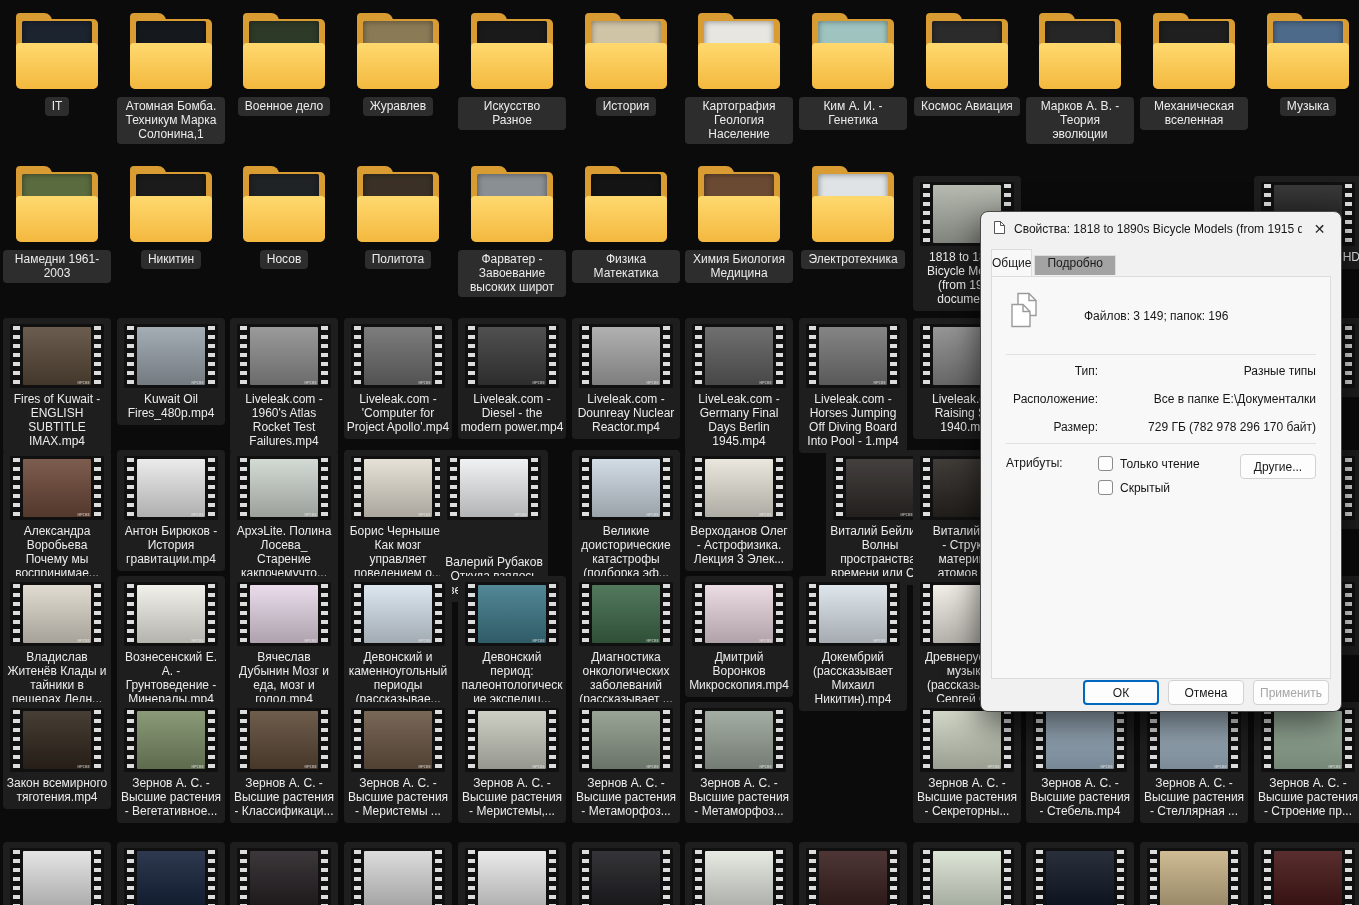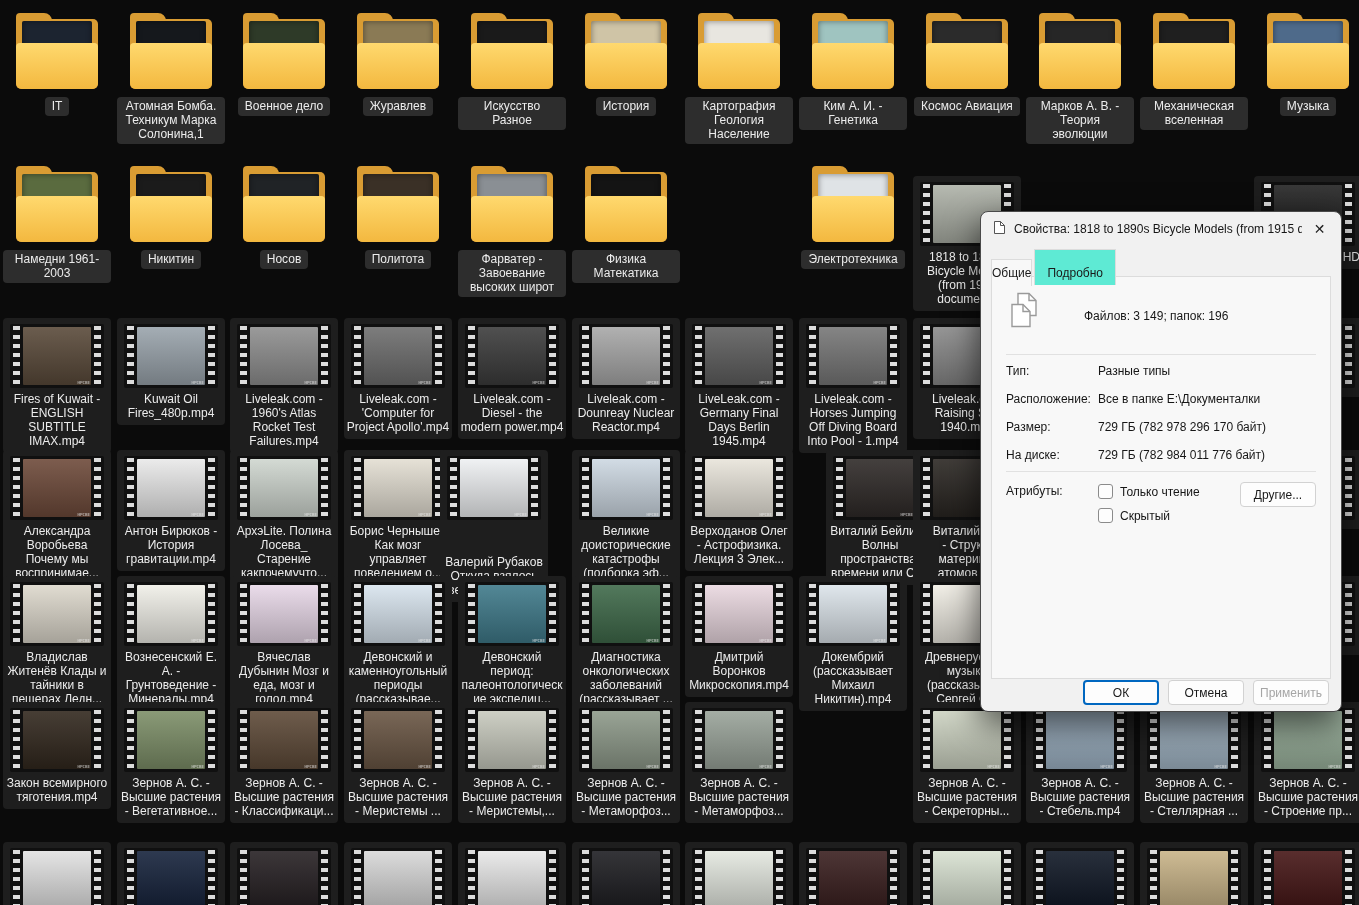--- a/index.html
+++ b/index.html
@@ -38,27 +38,27 @@
     position:absolute;left:980px;top:211px;width:362px;height:501px;z-index:10;
     background:#f1f1f1;border:1px solid #4a4a4a;border-radius:8px;
     box-shadow:0 12px 34px rgba(0,0,0,.65);
     font-size:12px;color:#161616;box-sizing:border-box;
   }
   .titlebar{position:absolute;left:0;right:0;top:0;height:34px;display:flex;align-items:center;padding:0 4px 0 12px;box-sizing:border-box;}
   .ttext{margin-left:8px;white-space:nowrap;overflow:hidden;}
   .close{margin-left:auto;width:36px;height:28px;display:flex;align-items:center;justify-content:center;
     font-size:14px;color:#222;cursor:default;border-radius:5px;}
   .tabs{position:absolute;left:10px;top:37px;display:flex;align-items:flex-end;z-index:3;}
-  .tab{padding:16px 12px 5px;background:#5eead4;border:1px solid #dcdcdc;border-bottom:none;margin-right:2px;color:#1a1a1a;}
+  .tab{padding:0 12px 5px;background:#a3a3a3;border:1px solid #dcdcdc;border-bottom:none;margin-right:2px;color:#1a1a1a;}
   .tab.active{background:#f8f8f8;padding:6px 0 6px;margin-bottom:-1px;}
   .panel{position:absolute;left:10px;right:10px;top:64px;bottom:32px;background:#f8f8f8;border:1px solid #dcdcdc;}
   .sumrow{display:flex;align-items:center;padding:15px 14px 13px;}
   .sumtext{margin-left:42px;}
   .panel hr{border:none;border-top:1px solid #e1e1e1;margin:2px 14px;}
-  .frow{display:grid;grid-template-columns:92px 1fr;padding:7px 14px;}
+  .frow{display:grid;grid-template-columns:92px 1fr;padding:7px 14px;text-align:right;}
   .attrs{position:relative;display:grid;grid-template-columns:92px 1fr;padding:10px 14px;}
   .cbrow{display:flex;align-items:center;gap:7px;margin-bottom:9px;}
   .cbx{width:13px;height:13px;background:#fdfdfd;border:1px solid #8b8b8b;border-radius:3px;flex:0 0 auto;}
   .btn{width:76px;height:25px;background:#fdfdfd;border:1px solid #d2d2d2;border-radius:4px;
     font-family:"Liberation Sans",sans-serif;font-size:12px;color:#1a1a1a;}
   .btn.other{position:absolute;right:14px;top:8px;}
   .btnrow{position:absolute;right:12px;bottom:6px;display:flex;gap:9px;}
   .btn.ok{border:2px solid #0067c0;}
   .btn.disabled{color:#a5a5a5;}
 </style>
@@ -202,20 +202,28 @@
       </div>
       <div class="label">Фарватер - Завоевание высоких широт</div>
     </div>
     <div class="card folder-card" style="left: 572px; top: 162px;">
       <div class="folder">
         <div class="f-back"></div>
         <div class="f-thumb" style="background: rgb(20, 20, 20);"></div>
         <div class="f-front"></div>
       </div>
       <div class="label">Физика Матекатика</div>
+    </div>
+    <div class="card folder-card" style="left: 685px; top: 162px;">
+      <div class="folder">
+        <div class="f-back"></div>
+        <div class="f-thumb" style="background: rgb(107, 74, 51);"></div>
+        <div class="f-front"></div>
+      </div>
+      <div class="label">Химия Биология Медицина</div>
     </div>
     <div class="card folder-card" style="left: 799px; top: 162px;">
       <div class="folder">
         <div class="f-back"></div>
         <div class="f-thumb" style="background: rgb(223, 227, 230);"></div>
         <div class="f-front"></div>
       </div>
       <div class="label">Электротехника</div>
     </div>
     <div class="card file-card" style="left: 913px; top: 176px;">
@@ -815,24 +823,20 @@
           <span>Разные типы</span>
         </div>
         <div class="frow">
           <span>Расположение:</span>
           <span>Все в папке E:\Документалки</span>
         </div>
         <div class="frow">
           <span>Размер:</span>
           <span>729 ГБ (782 978 296 170 байт)</span>
         </div>
-        <div class="frow">
-          <span>На диске:</span>
-          <span>729 ГБ (782 984 011 776 байт)</span>
-        </div>
       </div>
     <hr>
     <div class="attrs">
       <span>Атрибуты:</span>
       <div>
         <div class="cbrow">
           <span class="cbx"></span>
           <span>Только чтение</span>
         </div>
         <div class="cbrow">

